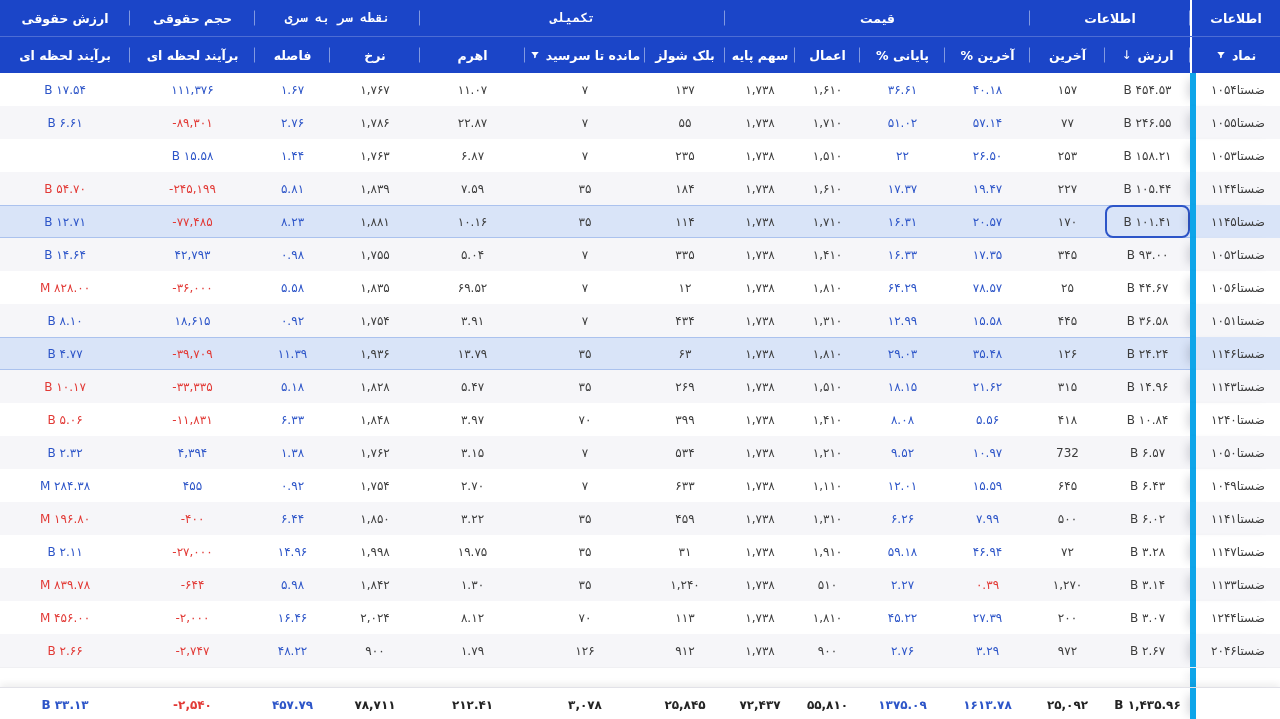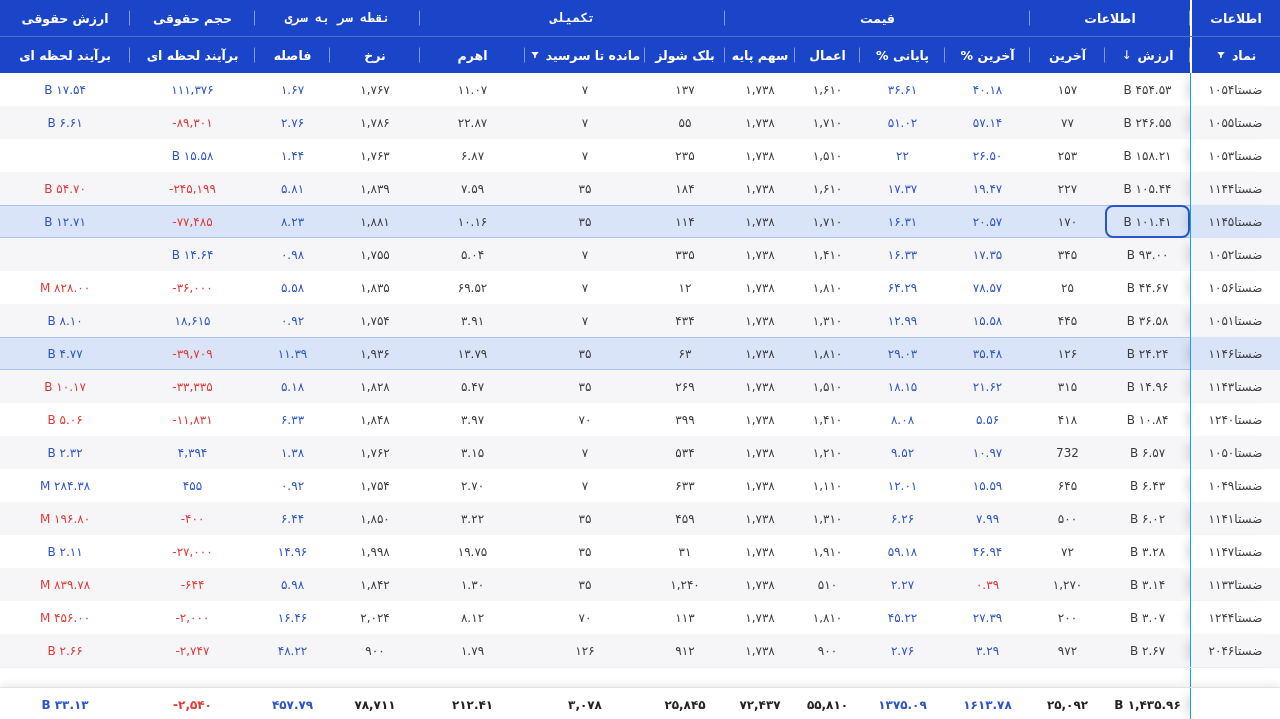--- a/index.html
+++ b/index.html
@@ -30,21 +30,21 @@
   }
   .dcell{
     display:flex;align-items:center;justify-content:center;font-size:12px;
     white-space:nowrap;color:var(--dark,#3d3d3d);
   }
   .c-b{color:var(--blue,#2d55c8)}
   .c-r{color:var(--red,#e23a36)}
   .num-ltr{direction:ltr;unicode-bidi:isolate}
   .pinned{
     position:relative;z-index:2;background:inherit;
-    border-left:1px solid #0ea5e9;
+    border-left:6px solid #0ea5e9;
     box-shadow:-9px 0 10px -7px rgba(40,40,60,.20);
     text-align:right;
   }
   .focus{outline:2px solid var(--blue,#2d55c8);outline-offset:-2px;border-radius:8px}
   
   .partial{height:19px;background:#fff;border-top:1px solid #f0f0f3;overflow:hidden}
   
   .summary{
     position:relative;z-index:3;height:34px;background:#fff;
     border-top:1px solid #e2e2e8;box-shadow:0 -3px 7px rgba(0,0,0,.07);
@@ -366,20 +366,23 @@
         <div class="dcell c-d">
           <span>۵.۰۴</span>
         </div>
         <div class="dcell c-d">
           <span>۱,۷۵۵</span>
         </div>
         <div class="dcell c-b">
           <span>۰.۹۸</span>
         </div>
         <div class="dcell c-b">
+          <span>۴۲,۷۹۳</span>
+        </div>
+        <div class="dcell c-b">
           <span>۱۴.۶۴ B</span>
         </div>
       </div>
       <div class="row grid" style="grid-template-columns: 90px 85px 75px 85px 85px 65px 70px 80px 120px 105px 90px 75px 125px 130px;">
         <div class="dcell c-d pinned">
           <span>ضستا۱۰۵۶</span>
         </div>
         <div class="dcell c-d">
           <span>۴۴.۶۷ B</span>
         </div>

